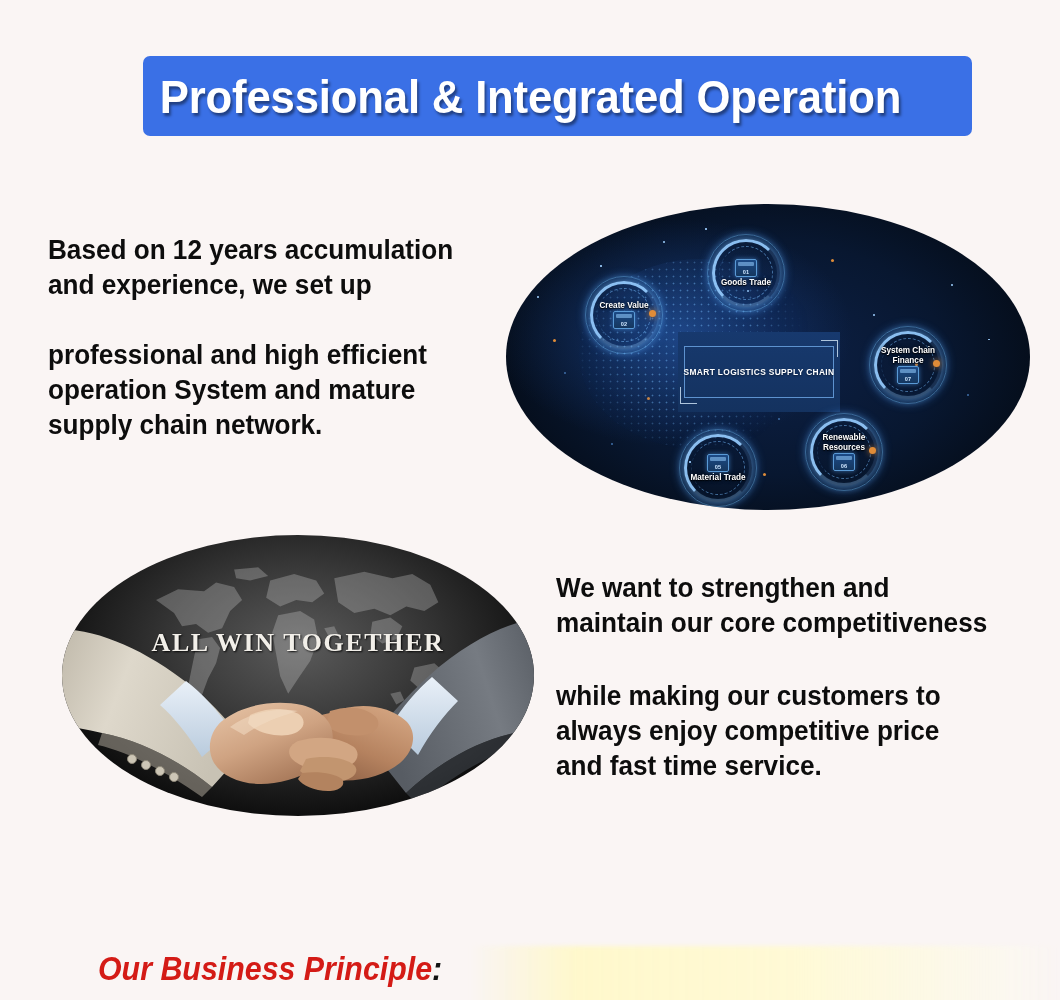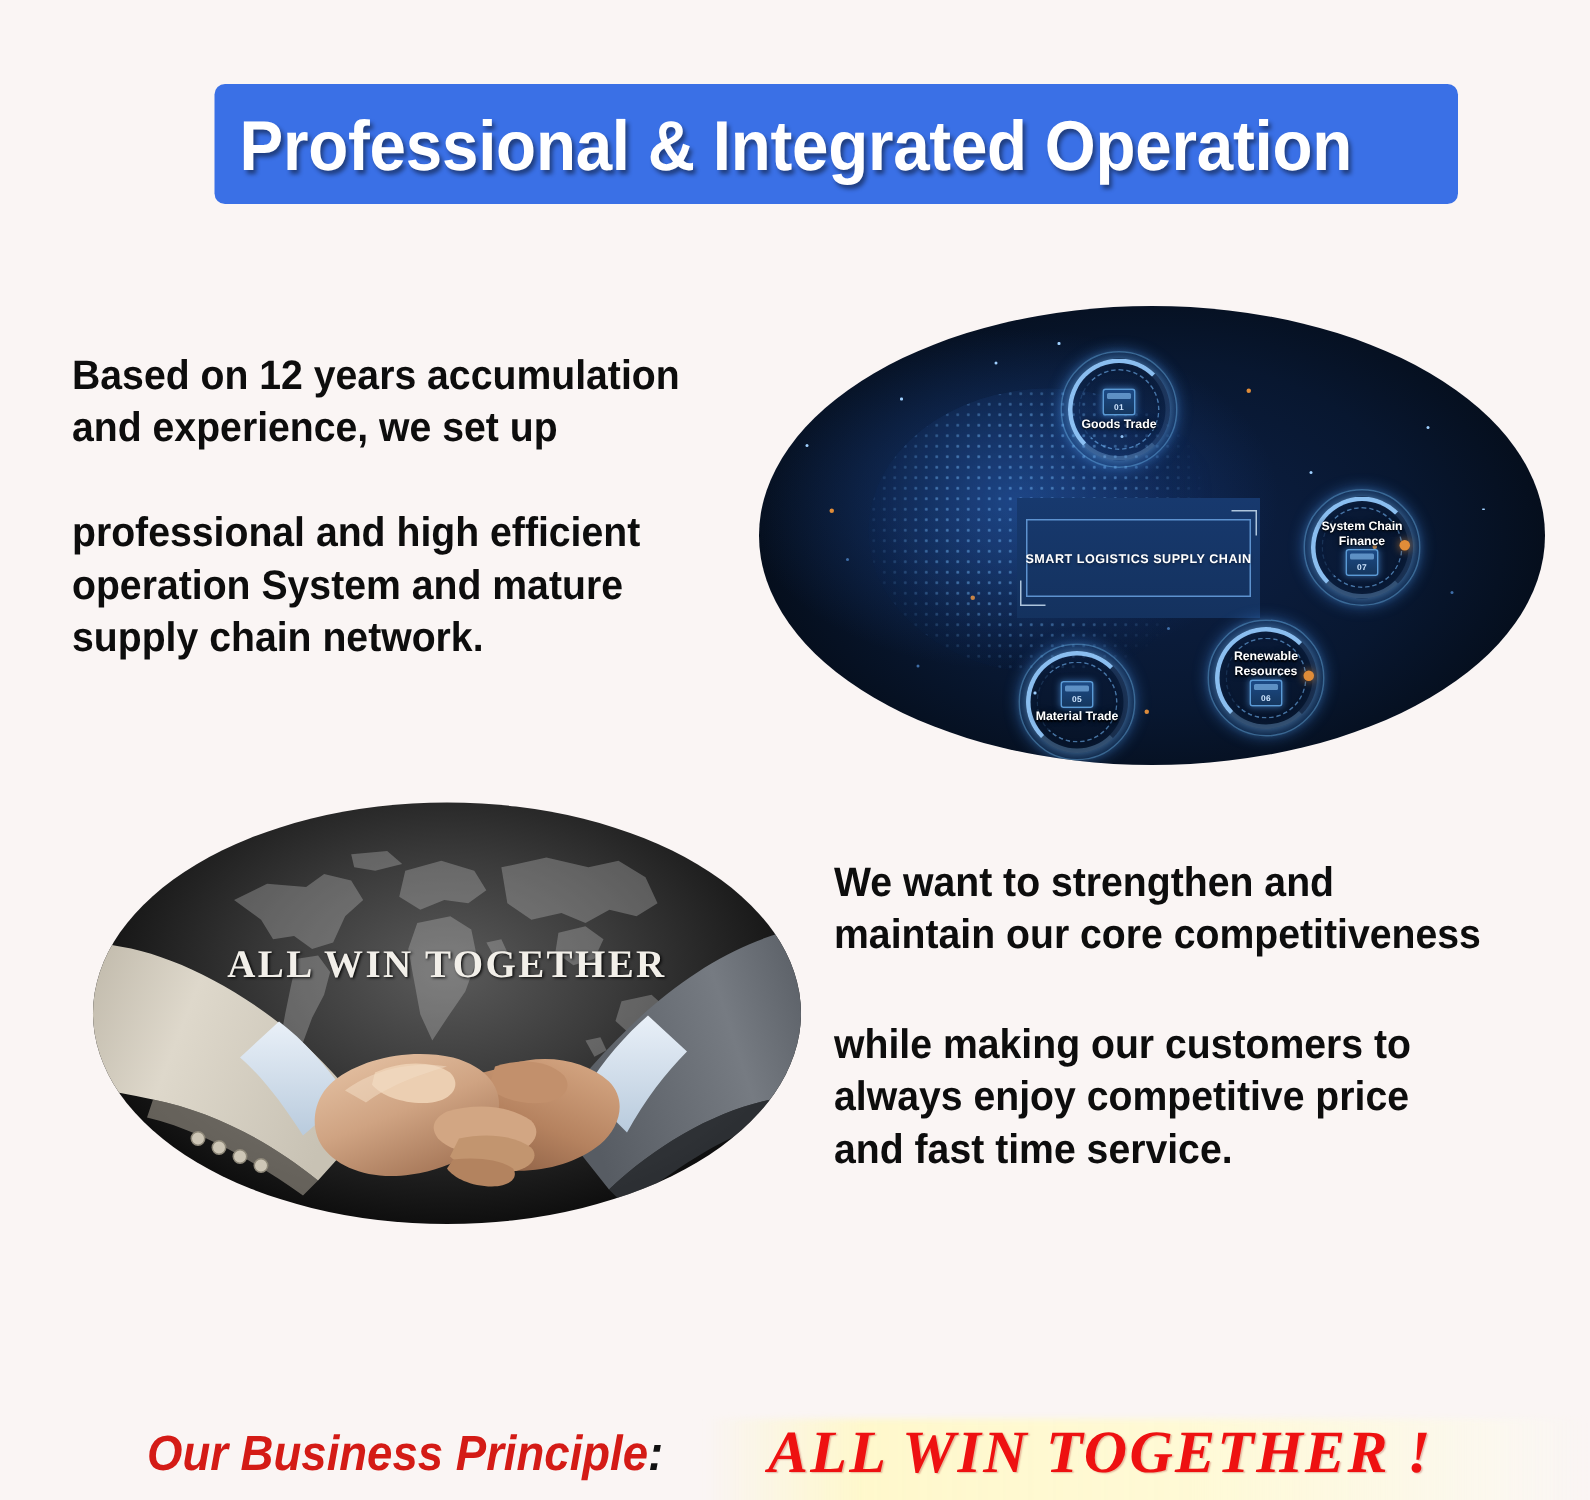--- a/index.html
+++ b/index.html
@@ -250,20 +250,32 @@
       <span class="ring-mid"></span>
       <span class="ring-inner"></span>
       <div class="node-core">
         <span class="node-label">Goods Trade</span>
         <span class="node-icon">
           <span class="node-num">01</span>
         </span>
       </div>
     </div>
 
+    <div class="node" style="left:79px;top:72px;">
+      <span class="ring-outer"></span>
+      <span class="ring-mid"></span>
+      <span class="ring-inner"></span>
+      <span class="dot-accent"></span>
+      <div class="node-core">
+        <span class="node-label">Create Value</span>
+        <span class="node-icon">
+          <span class="node-num">02</span>
+        </span>
+      </div>
+    </div>
 
 
 
     <div class="node icon-top" style="left:173px;top:225px;">
       <span class="ring-outer"></span>
       <span class="ring-mid"></span>
       <span class="ring-inner"></span>
       <div class="node-core">
         <span class="node-label">Material Trade</span>
         <span class="node-icon">
@@ -383,16 +395,15 @@
 
   <div class="para" id="para-right-1">We want to strengthen and
 maintain our core competitiveness</div>
   <div class="para" id="para-right-2">while making our customers to
 always enjoy competitive price
 and fast time service.</div>
 
   <div class="principle">
     <div class="glow"></div>
     <div class="principle-label"><span>Our Business Principle</span><span class="principle-colon">:</span></div>
-    <div class="principle-slogan">ALL WIN TOGETHER !</div>
   </div>
 
 </div>
 
 </body></html>

